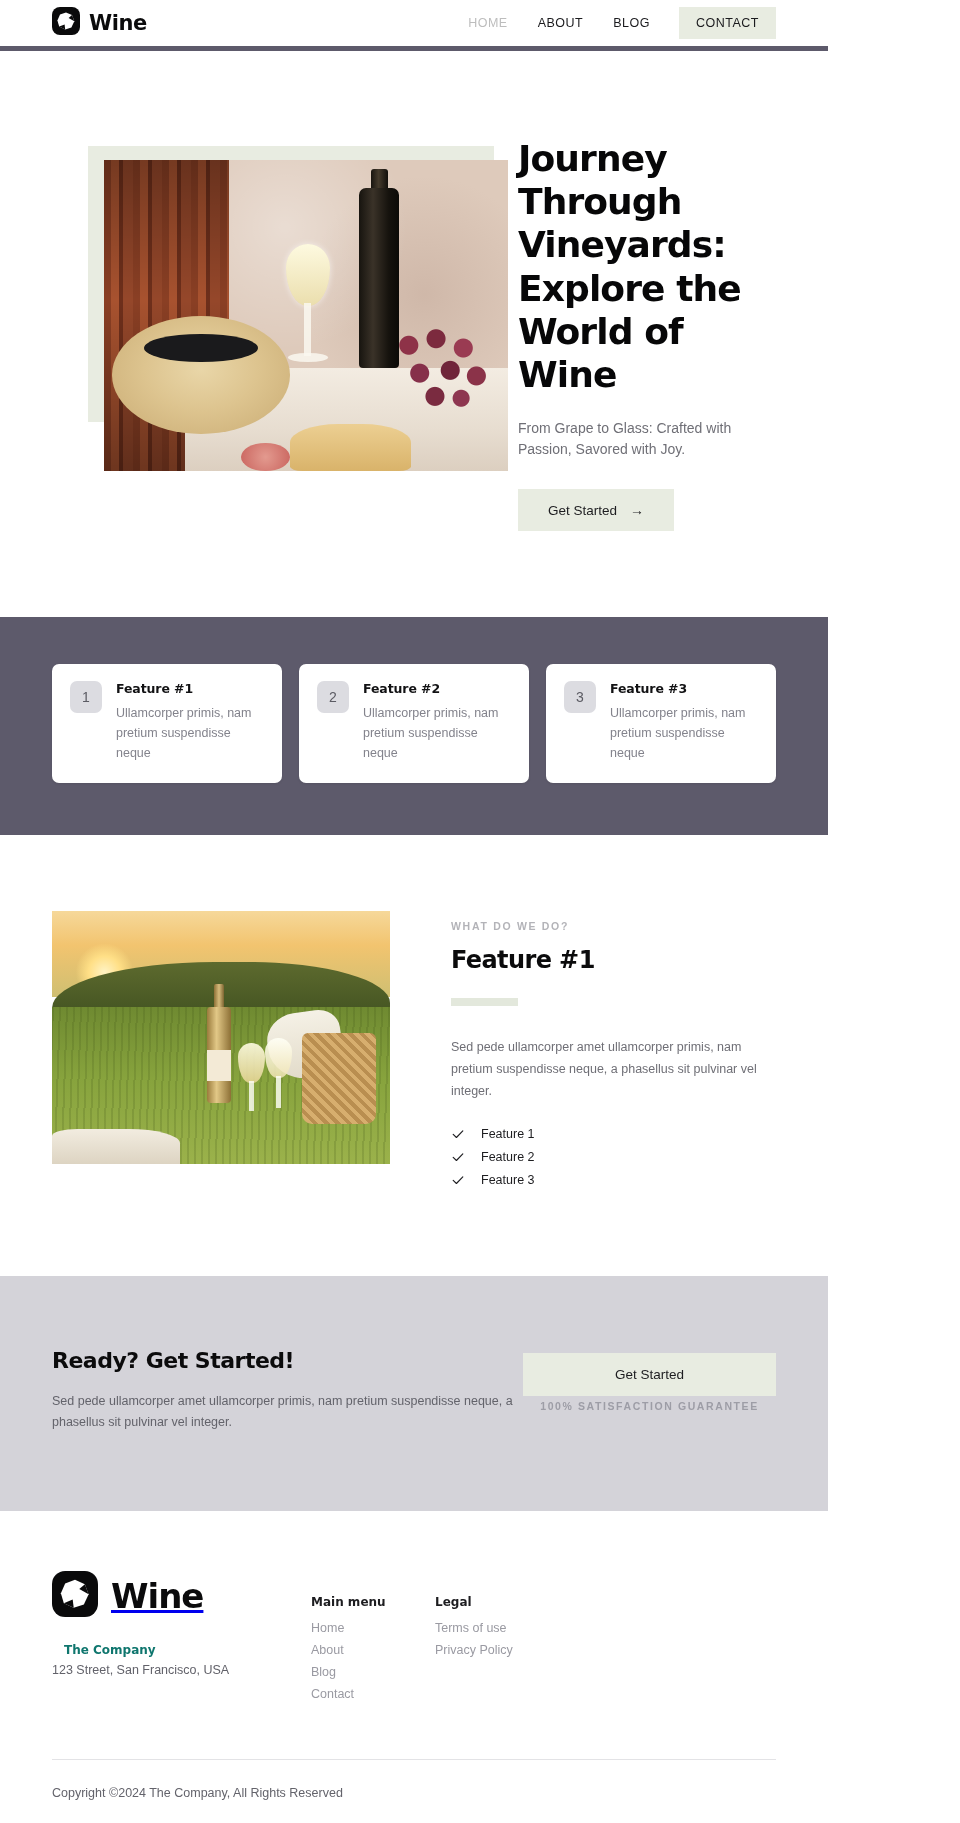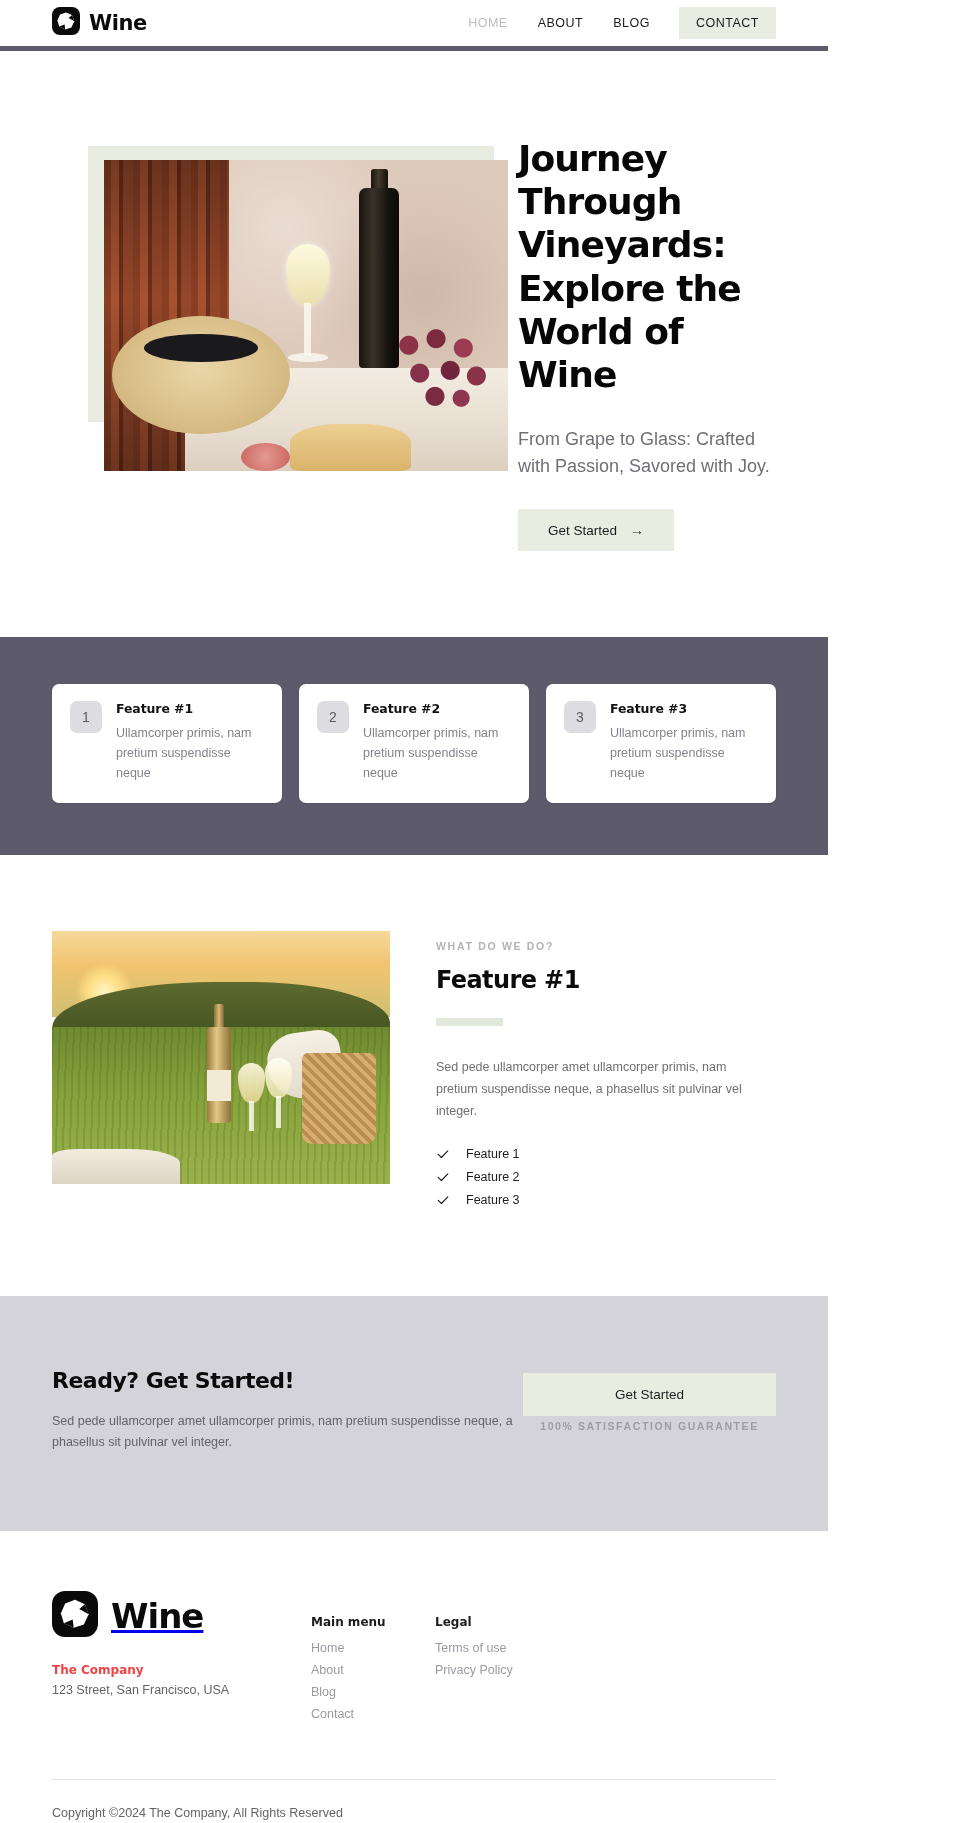--- a/index.html
+++ b/index.html
@@ -110,22 +110,22 @@
     font-family: "DejaVu Sans", sans-serif;
     font-size: 36px;
     line-height: 1.2;
     font-weight: 700;
     letter-spacing: -0.9px;
     color: #070708;
     max-width: 330px;
   }
 
   .hero-sub {
-    margin-top: 30px;
-    font-size: 18px;
+    margin-top: 22px;
+    font-size: 14px;
     line-height: 1.5;
     color: #6f6f76;
     max-width: 300px;
   }
 
   .btn-primary {
     display: inline-flex;
     align-items: center;
     gap: 13px;
     margin-top: 29px;
@@ -198,21 +198,21 @@
   }
 
   .split-media { flex: 0 0 338px; }
 
   .split-photo {
     width: 338px;
     height: 253px;
     overflow: hidden;
   }
 
-  .split-copy { flex: 1 1 auto; padding-top: 9px; }
+  .split-copy { flex: 1 1 auto; padding-top: 9px; margin-left: 15px; }
 
   .eyebrow {
     font-size: 10.5px;
     font-weight: 700;
     letter-spacing: 1.7px;
     color: #b3b3b8;
   }
 
   .split-title {
     margin-top: 14px;
@@ -331,22 +331,23 @@
     font-weight: 700;
     color: #0b0b0c;
     letter-spacing: -1px;
     font-family: "DejaVu Sans", sans-serif;
   }
 
   .footer-company {
     margin-top: 22px;
     font-size: 12px;
     font-weight: 700;
-    color: #ef4444;
+    color: #0f766e;
     font-family: "DejaVu Sans", sans-serif;
+    margin-left: 12px;
   }
 
   .footer-address {
     margin-top: 6px;
     font-size: 12.5px;
     color: #62626a;
   }
 
   .footer-col { flex: 0 0 124px; padding-top: 24px; }
 

